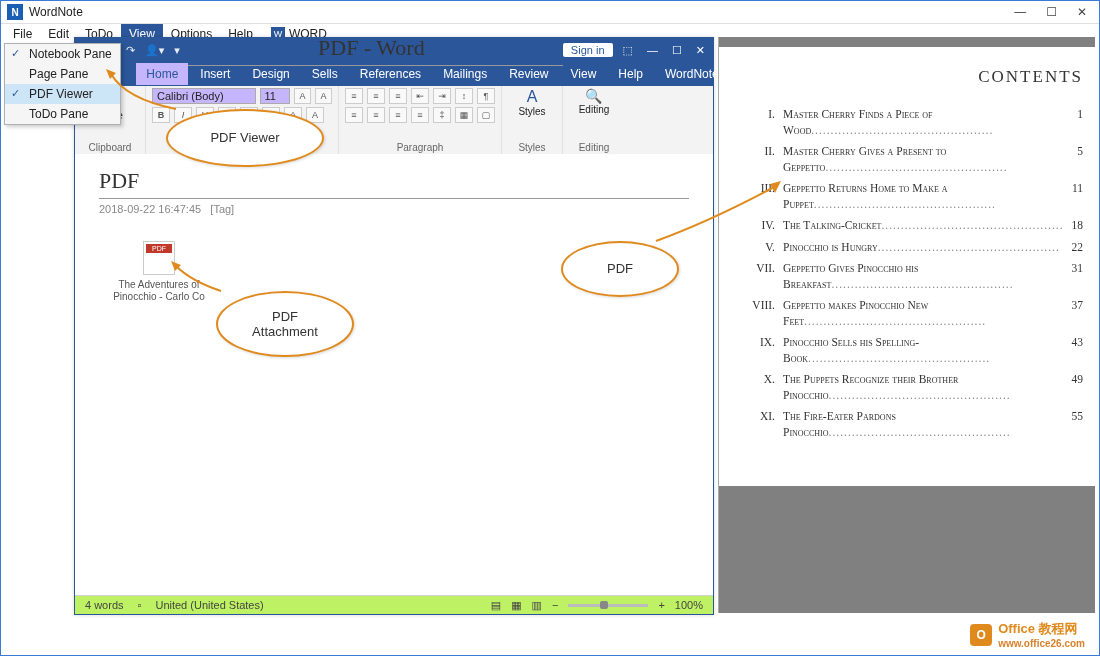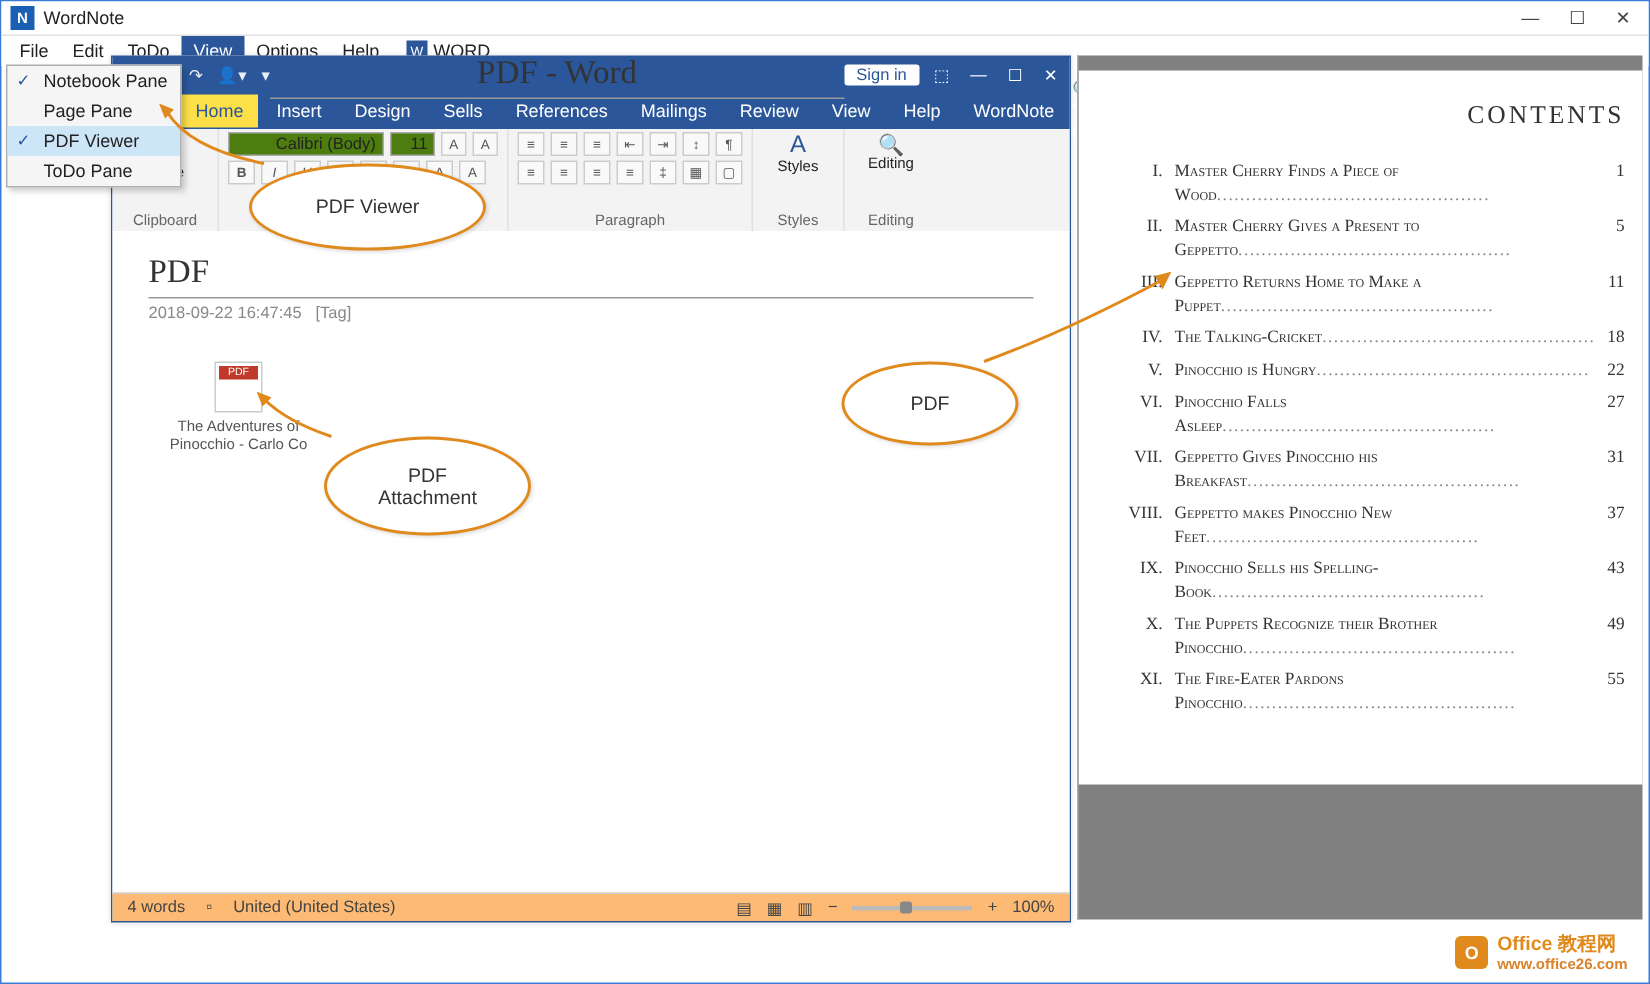--- a/index.html
+++ b/index.html
@@ -19,41 +19,41 @@
 
 .word-window { position:absolute; top:36px; left:73px; width:638px; height:576px; border:1px solid #2b579a; background:#fff; box-shadow:0 0 4px rgba(0,0,0,0.15);}
 .word-titlebar { height:24px; background:#2b579a; color:#fff; display:flex; align-items:center; font-size:11px;}
 .word-titlebar .qat { display:flex; gap:10px; padding-left:8px; align-items:center;}
 .word-titlebar .qat span { opacity:0.9;}
 .word-titlebar .doc-title { flex:1; text-align:center;}
 .word-titlebar .signin { background:#fff; color:#2b579a; padding:1px 8px; border-radius:2px; margin-right:10px;}
 .word-titlebar .wincontrols { display:flex; gap:14px; padding-right:8px;}
 .word-tabs { height:24px; background:#2b579a; color:#fff; display:flex; align-items:center; font-size:12px; padding-left:4px; gap:2px;}
 .word-tabs .tab { padding:4px 10px;}
-.word-tabs .tab.active { background:#fde047; color:#2b579a;}
+.word-tabs .tab.active { background:#c4b5fd; color:#2b579a;margin-left:16px;}
 .word-tabs .right { margin-left:auto; display:flex; align-items:center; gap:10px; padding-right:10px;}
 .word-tabs .right .icon { font-size:12px;}
 
 .ribbon { height:68px; background:#f3f3f3; border-bottom:1px solid #d0d0d0; display:flex;}
 .ribbon-group { border-right:1px solid #e0e0e0; padding:2px 6px 0 6px; display:flex; flex-direction:column; justify-content:space-between;}
 .ribbon-group .label { text-align:center; font-size:10px; color:#666; padding:1px 0;}
 .font-row { display:flex; align-items:center; gap:4px; margin-bottom:3px;}
-.fontbox { border:1px solid #aaa; background:#4d7c0f; padding:1px 4px; font-size:11px;text-align:right;}
+.fontbox { border:1px solid #aaa; background:#c4b5fd; padding:1px 4px; font-size:11px;}
 .para-row { display:flex; gap:4px; margin-bottom:3px;}
 .small-btn { width:16px; height:14px; border:1px solid #ccc; background:#f9f9f9; font-size:9px; display:inline-flex; align-items:center; justify-content:center; color:#555;}
 
 .doc-area { position:absolute; top:116px; left:0; right:0; bottom:18px; background:#fff; padding:14px 24px 0 24px; overflow:hidden;}
 .doc-title { font-family:Georgia, serif; font-size:22px; color:#333; border-bottom:1px solid #999; padding-bottom:4px;}
 .doc-meta { font-size:11px; color:#888; margin-top:4px;}
 .pdf-attach { margin-top:26px; text-align:center; width:120px;}
 .pdf-icon { width:30px; height:32px; margin:0 auto 4px; background:#fff; border:1px solid #ccc; position:relative;}
 .pdf-icon::before { content:"PDF"; position:absolute; top:2px; left:2px; right:2px; background:#c0392b; color:#fff; font-size:7px; padding:1px 0; text-align:center;}
 .pdf-attach .name { font-size:10px; color:#555; line-height:1.2;}
 
-.statusbar { position:absolute; bottom:0; left:0; right:0; height:18px; background:#fdba74; border-top:1px solid #d0d0d0; display:flex; align-items:center; font-size:11px; color:#444; padding:0 10px; gap:14px;}
+.statusbar { position:absolute; bottom:0; left:0; right:0; height:18px; background:#bef264; border-top:1px solid #d0d0d0; display:flex; align-items:center; font-size:11px; color:#444; padding:0 10px; gap:14px;}
 .statusbar .right { margin-left:auto; display:flex; gap:10px; align-items:center;}
 .slider { width:80px; height:3px; background:#bbb; position:relative;}
 .slider::after{content:"";position:absolute; left:40%; top:-3px; width:8px; height:8px; background:#888; border-radius:2px;}
 
 .pdf-viewer { position:absolute; top:36px; right:4px; width:376px; height:576px; background:#808080; border-left:1px solid #aaa; overflow:hidden;}
 .pdf-page { background:#fff; margin:10px auto 0; width:340px; padding:20px 24px 40px 24px; font-family:Georgia, 'Times New Roman', serif; color:#333;}
 .pdf-page h2 { text-align:right; font-variant:small-caps; letter-spacing:2px; font-size:17px; font-weight:normal; margin:0 0 20px 0;}
 .toc-row { display:flex; font-size:11.5px; margin-bottom:6px; line-height:1.35; font-variant:small-caps;}
 .toc-num { width:32px; text-align:right; padding-right:8px;}
 .toc-text { flex:1; position:relative; overflow:hidden;}
@@ -273,25 +273,20 @@
             <span class="toc-num">IV.</span>
             <span class="toc-text">The Talking-Cricket<span class="dots"></span></span>
             <span class="toc-page">18</span>
           </div>
           <div class="toc-row">
             <span class="toc-num">V.</span>
             <span class="toc-text">Pinocchio is Hungry<span class="dots"></span></span>
             <span class="toc-page">22</span>
           </div>
           <div class="toc-row">
-            <span class="toc-num">VI.</span>
-            <span class="toc-text">Pinocchio Falls Asleep<span class="dots"></span></span>
-            <span class="toc-page">27</span>
-          </div>
-          <div class="toc-row">
             <span class="toc-num">VII.</span>
             <span class="toc-text">Geppetto Gives Pinocchio his Breakfast<span class="dots"></span></span>
             <span class="toc-page">31</span>
           </div>
           <div class="toc-row">
             <span class="toc-num">VIII.</span>
             <span class="toc-text">Geppetto makes Pinocchio New Feet<span class="dots"></span></span>
             <span class="toc-page">37</span>
           </div>
           <div class="toc-row">

